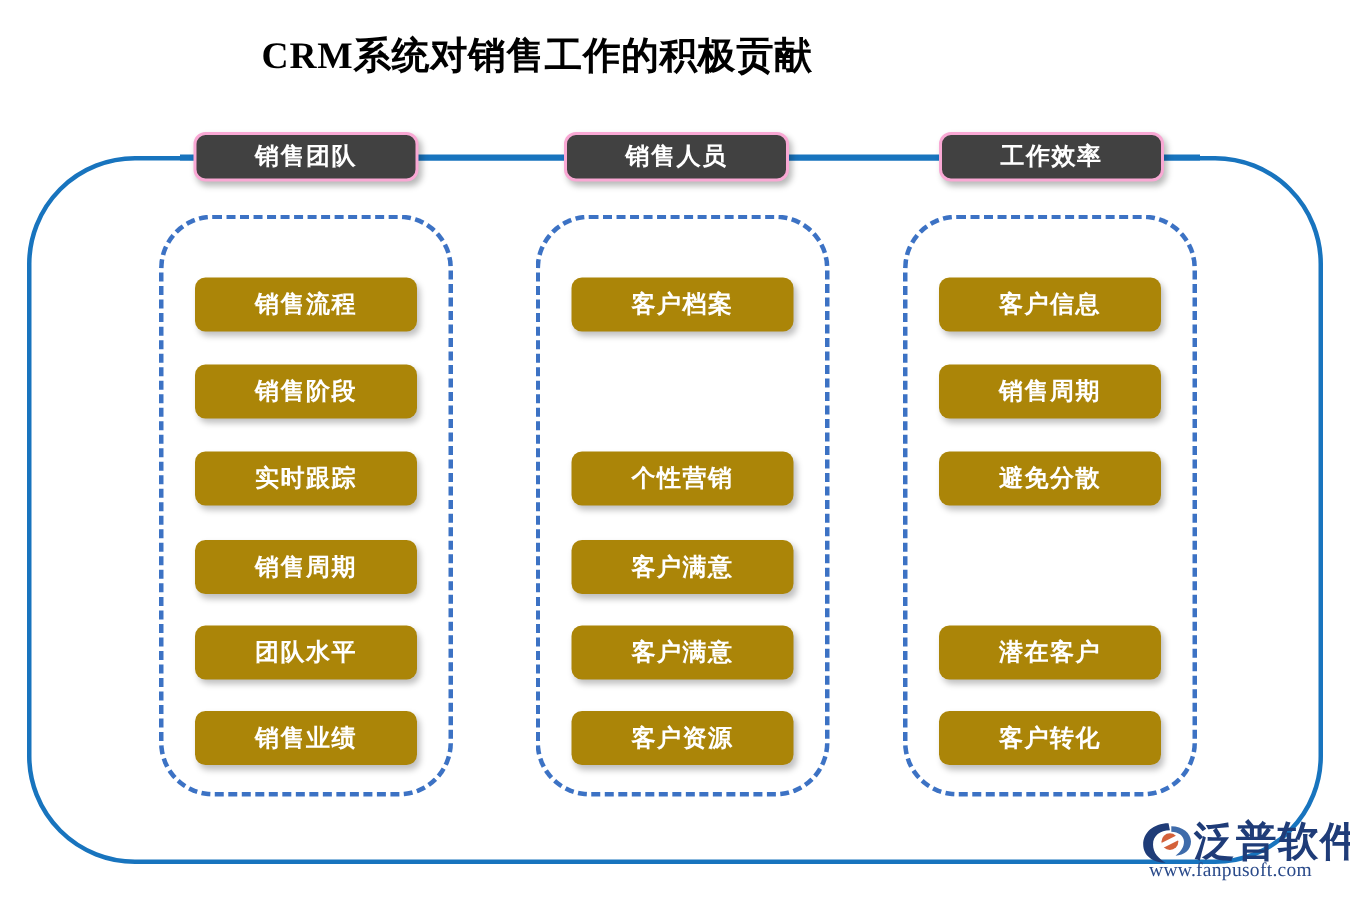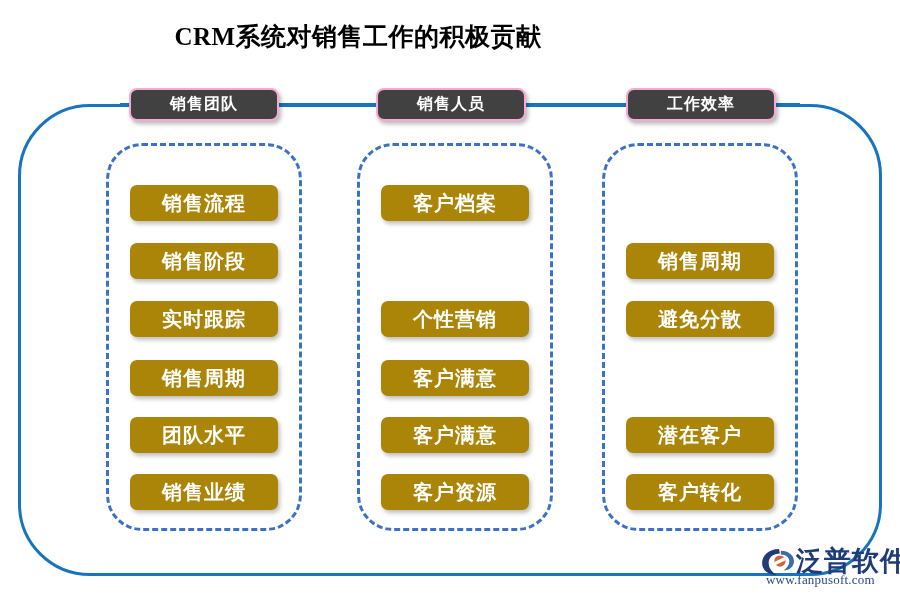--- a/index.html
+++ b/index.html
@@ -96,21 +96,21 @@
   #dashed-col-2 { left: 602px; }
 
   
   .item-box {
     position: absolute;
     width: 148px;
     height: 36px;
     background: #AB8508;
     border-radius: 7px;
     color: #ffffff;
-    font-size: 20px;
+    font-size: 16px;
     font-weight: bold;
     display: flex;
     align-items: center;
     justify-content: center;
     letter-spacing: 1px;
     box-shadow: 2px 3px 4px rgba(0,0,0,0.25);
     font-family: "Liberation Serif", "DejaVu Serif", serif;
   }
   .col-x-0 { left: 130px; }
   .col-x-1 { left: 381px; }
@@ -187,20 +187,21 @@
   <div class="item-box col-x-0 row-y-3">销售周期</div>
   <div class="item-box col-x-0 row-y-4">团队水平</div>
   <div class="item-box col-x-0 row-y-5">销售业绩</div>
 
   <div class="item-box col-x-1 row-y-0">客户档案</div>
   <div class="item-box col-x-1 row-y-2">个性营销</div>
   <div class="item-box col-x-1 row-y-3">客户满意</div>
   <div class="item-box col-x-1 row-y-4">客户满意</div>
   <div class="item-box col-x-1 row-y-5">客户资源</div>
 
+  <div class="item-box col-x-2 row-y-0">客户信息</div>
   <div class="item-box col-x-2 row-y-1">销售周期</div>
   <div class="item-box col-x-2 row-y-2">避免分散</div>
   <div class="item-box col-x-2 row-y-4">潜在客户</div>
   <div class="item-box col-x-2 row-y-5">客户转化</div>
 
   <div id="brand-logo">
     <svg id="brand-mark" viewBox="0 0 40 32">
       <path d="M20 2 C9 2 2 9 2 17 C2 25 9 30 18 30 C13 27 9 23 9 17 C9 11 14 7 21 7 Z" fill="#1F3C78"></path>
       <path d="M22 4 C30 4 36 9 36 15 C36 21 31 25 25 25 C29 22 31 19 31 15 C31 11 27 8 22 8 Z" fill="#3E6BAA"></path>
       <circle cx="21" cy="15" r="6" fill="#D4613A"></circle>

